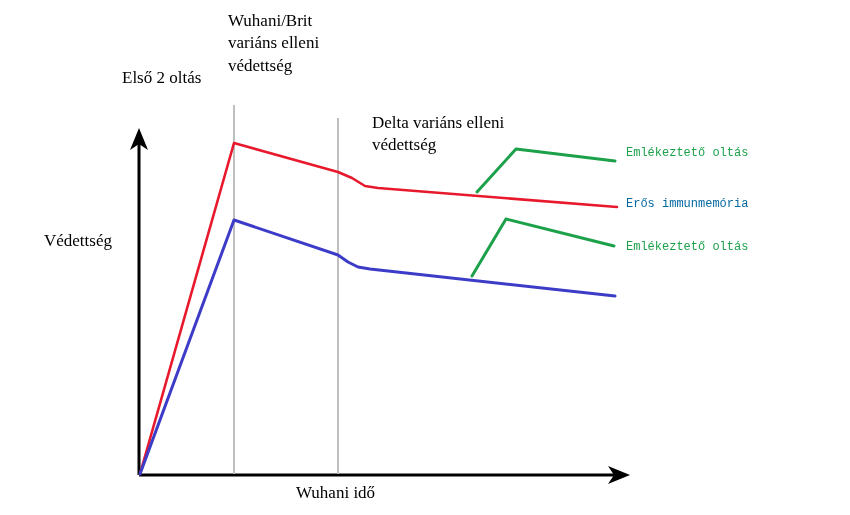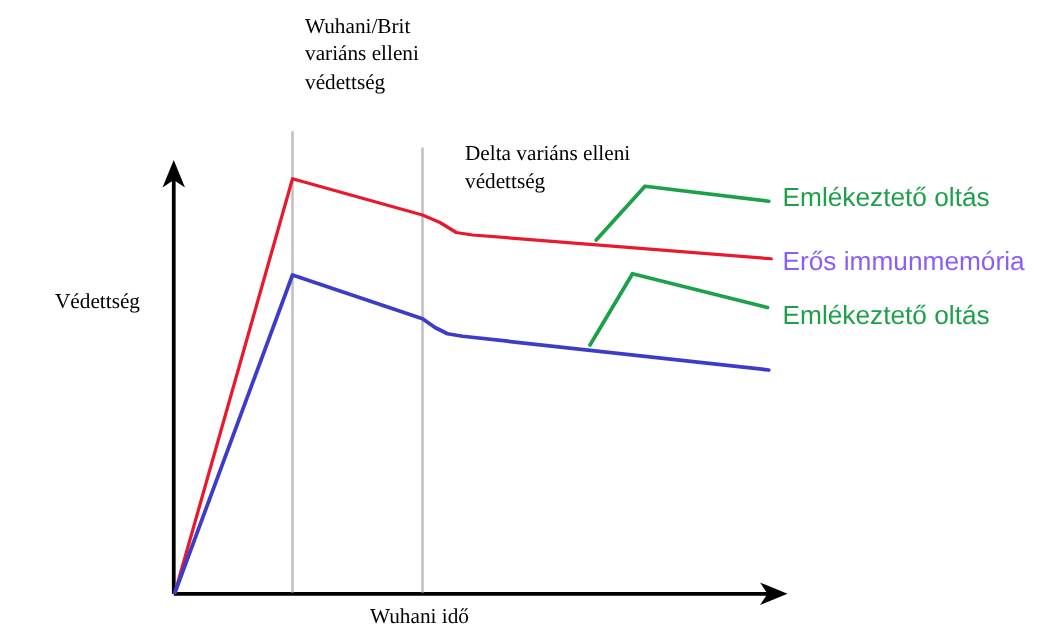--- a/index.html
+++ b/index.html
@@ -25,39 +25,39 @@
   .anno {
     position: absolute;
     font-family: "Liberation Serif", "DejaVu Serif", serif;
     font-size: 17px;
     line-height: 1.32;
     color: #000000;
     white-space: pre-line;
   }
   .series-label {
     position: absolute;
-    font-family: Liberation Sans, sans-serif;
-    font-size: 21px;
+    font-family: Liberation Mono, monospace;
+    font-size: 12px;
     line-height: 1.2;
     white-space: nowrap;
   }
   .axis-label {
     position: absolute;
     font-family: "Liberation Serif", "DejaVu Serif", serif;
     font-size: 17px;
     color: #000000;
     white-space: nowrap;
   }
   #anno-first-dose { left: 122px; top: 67px; }
-  #anno-wuhan     { left: 244px; top: 10px; font-family: Liberation Serif, serif; }
+  #anno-wuhan     { left: 228px; top: 10px; font-family: Liberation Serif, serif; }
   #anno-delta     { left: 372px; top: 75px; margin-top: 37px; }
   #label-y        { left: 44px;  top: 231px; }
   #label-x        { left: 296px; top: 483px; }
   #lbl-booster-1  { left: 626px; top: 146px; color: #1ca14a; }
-  #lbl-strong     { left: 626px; top: 197px; color: #8b5cf6; }
+  #lbl-strong     { left: 626px; top: 197px; color: #0369a1; }
   #lbl-booster-2  { left: 626px; top: 240px; color: #1ca14a; }
   #lbl-weak       { left: 626px; top: 288px; color: #3c3cc8; }
 </style>
 </head>
 <body>
 
 <div id="root">
 
   <svg id="chart-svg" viewBox="0 0 850 515">
 
@@ -83,20 +83,21 @@
 
     <g>
       <polyline points="477,192 516,149 615,161" fill="none" stroke="#1ca14a" stroke-width="3" stroke-linejoin="round" stroke-linecap="round"></polyline>
     </g>
 
     <g>
       <polyline points="472,276 506,219 614,246" fill="none" stroke="#1ca14a" stroke-width="3" stroke-linejoin="round" stroke-linecap="round"></polyline>
     </g>
   </svg>
 
+  <div class="anno" id="anno-first-dose">Első 2 oltás</div>
 
   <div class="anno" id="anno-wuhan">Wuhani/Brit
 variáns elleni
 védettség</div>
 
   <div class="anno" id="anno-delta">Delta variáns elleni
 védettség</div>
 
   <div class="axis-label" id="label-y">Védettség</div>
 

